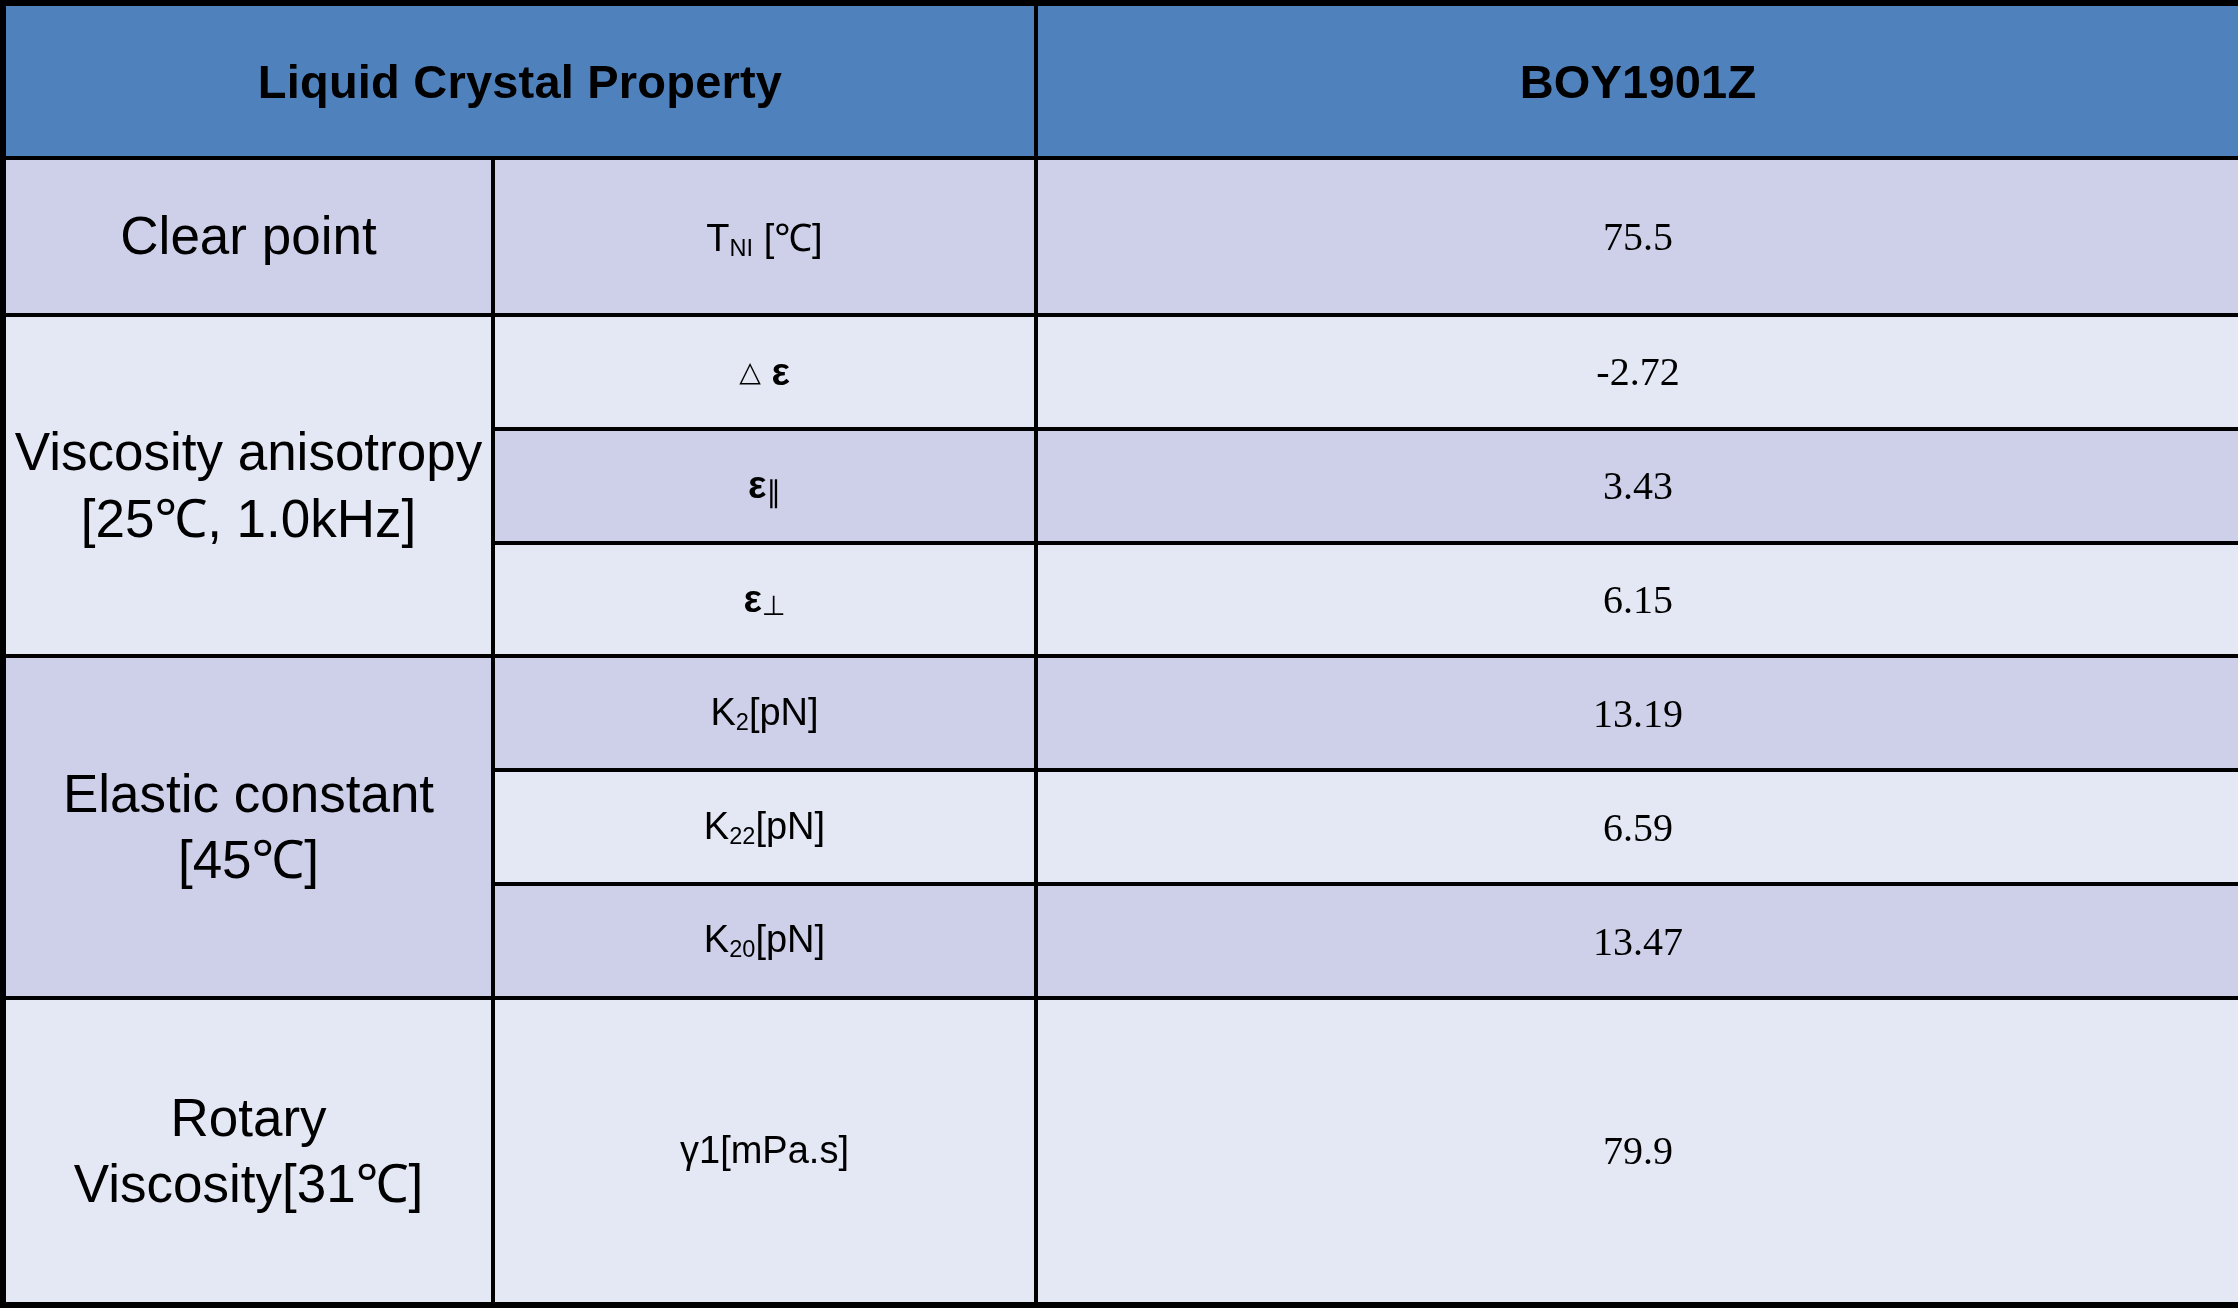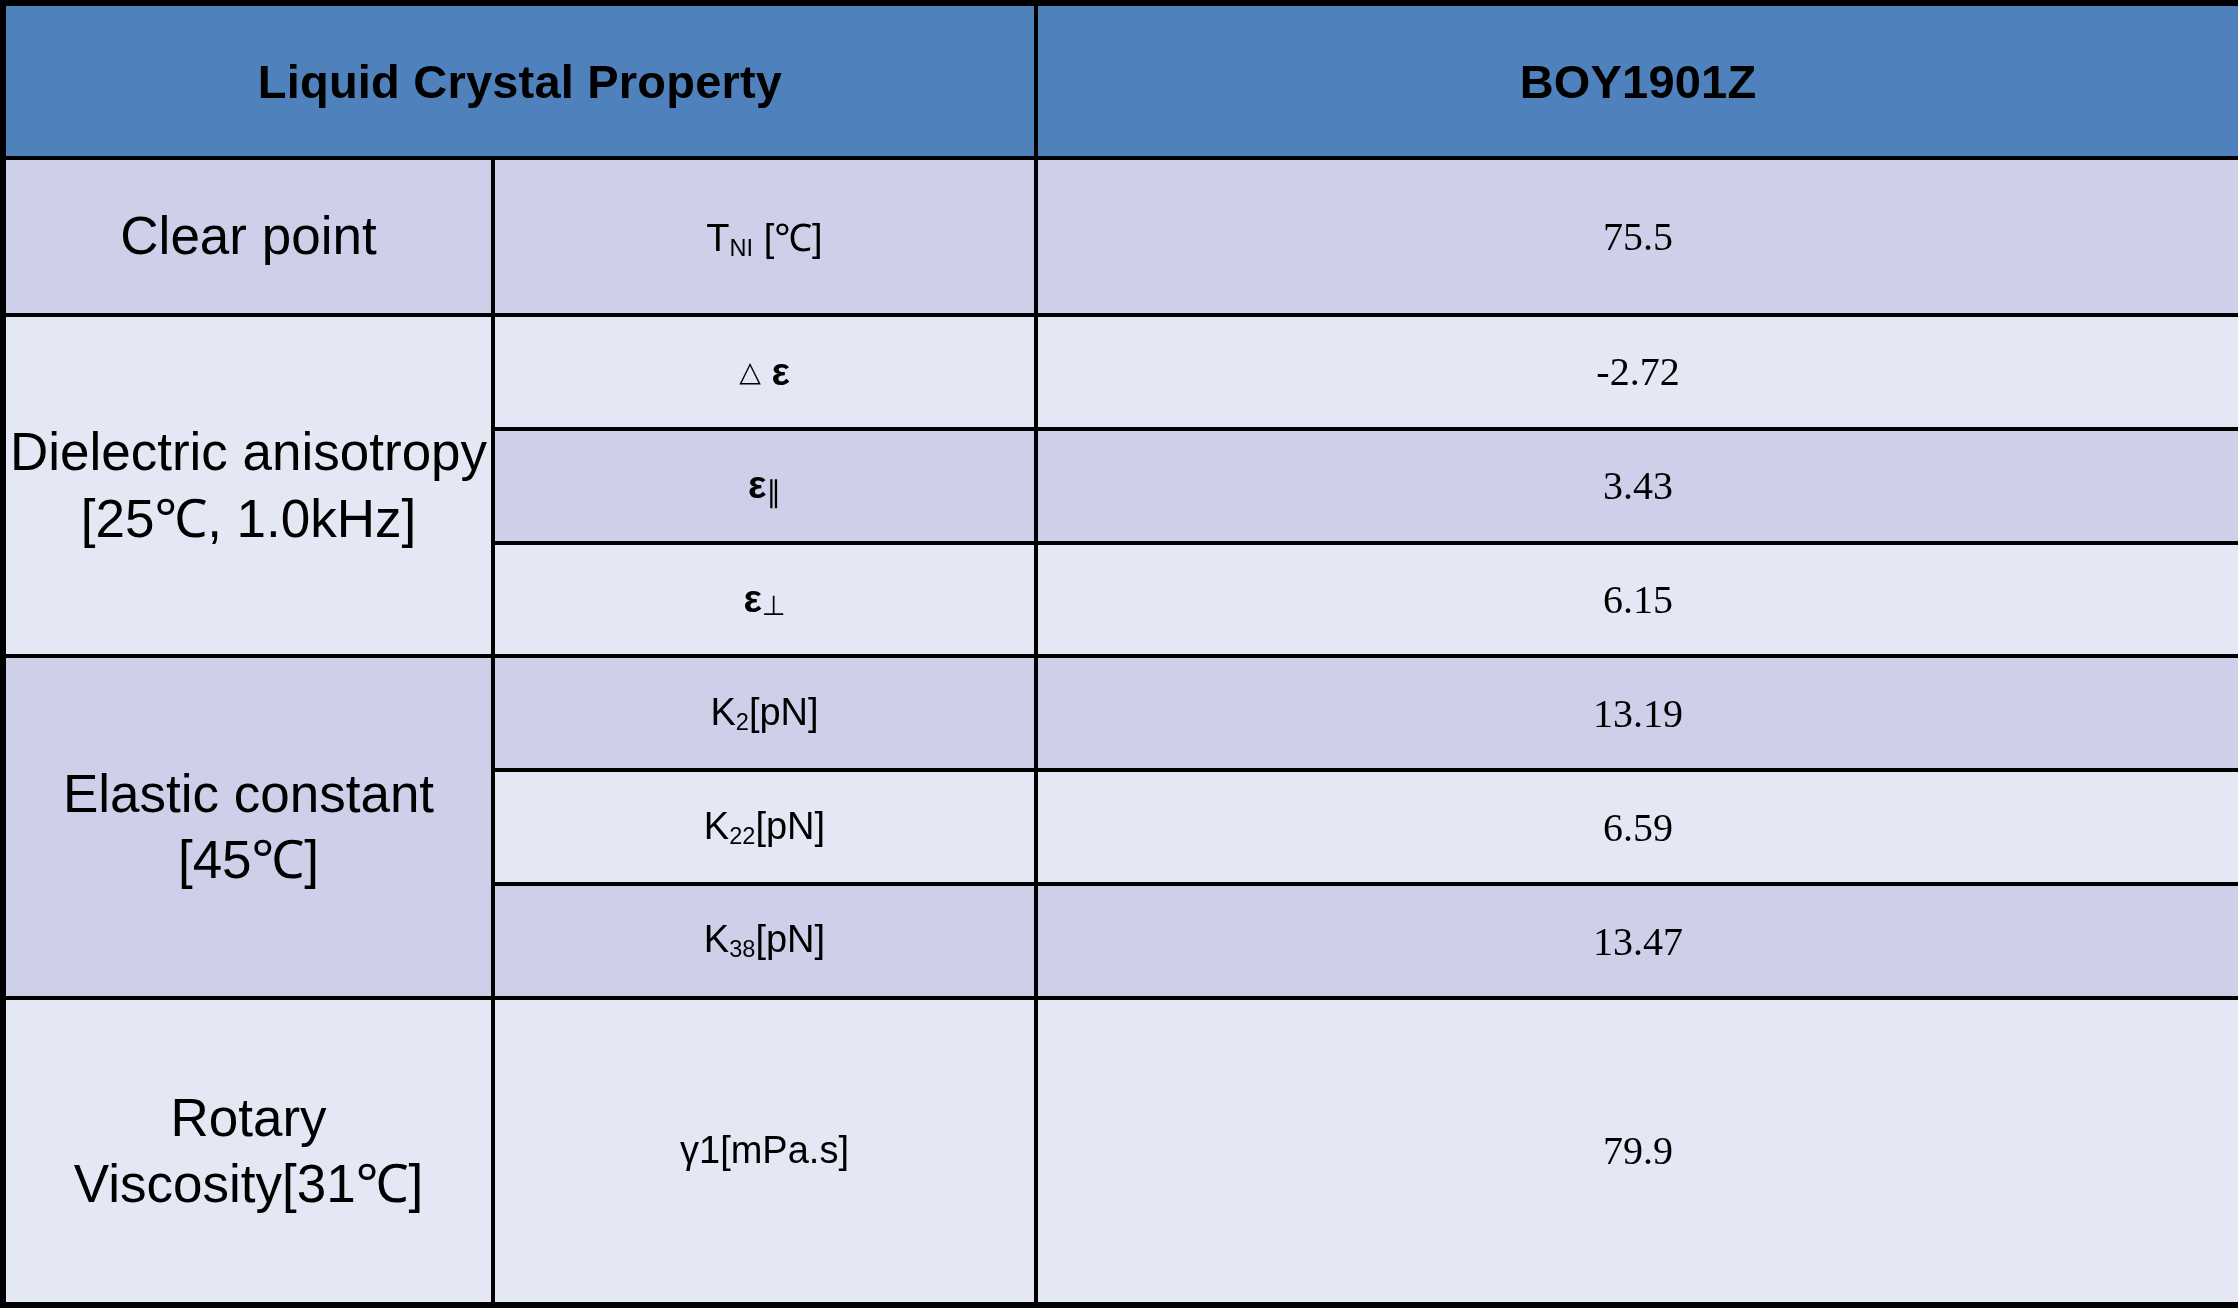--- a/index.html
+++ b/index.html
@@ -87,21 +87,21 @@
           <span>Clear point</span>
         </td>
         <td class="sym shade-a">
           <span class="nowrap"><span>T</span><span class="sub">NI</span><span> [℃]</span></span>
         </td>
         <td class="val shade-a">75.5</td>
       </tr>
 
       <tr>
         <td class="lbl shade-b" rowspan="3">
-          <span class="l2">Dielectric anisotropy</span>
+          <span class="l2">Viscosity anisotropy</span>
           <span class="l2">[25℃, 1.0kHz]</span>
         </td>
         <td class="sym shade-b">
           <span class="nowrap"><span class="tri">△</span>&nbsp;<span class="eps">ε</span></span>
         </td>
         <td class="val shade-b">-2.72</td>
       </tr>
 
       <tr>
         <td class="sym shade-a">
@@ -130,21 +130,21 @@
 
       <tr>
         <td class="sym shade-b">
           <span class="nowrap"><span>K</span><span class="sub">22</span><span>[pN]</span></span>
         </td>
         <td class="val shade-b">6.59</td>
       </tr>
 
       <tr>
         <td class="sym shade-a">
-          <span class="nowrap"><span>K</span><span class="sub">38</span><span>[pN]</span></span>
+          <span class="nowrap"><span>K</span><span class="sub">20</span><span>[pN]</span></span>
         </td>
         <td class="val shade-a">13.47</td>
       </tr>
 
       <tr>
         <td class="lbl shade-b">
           <span>Rotary Viscosity[31℃]</span>
         </td>
         <td class="sym shade-b">
           <span class="nowrap">γ1[mPa.s]</span>

